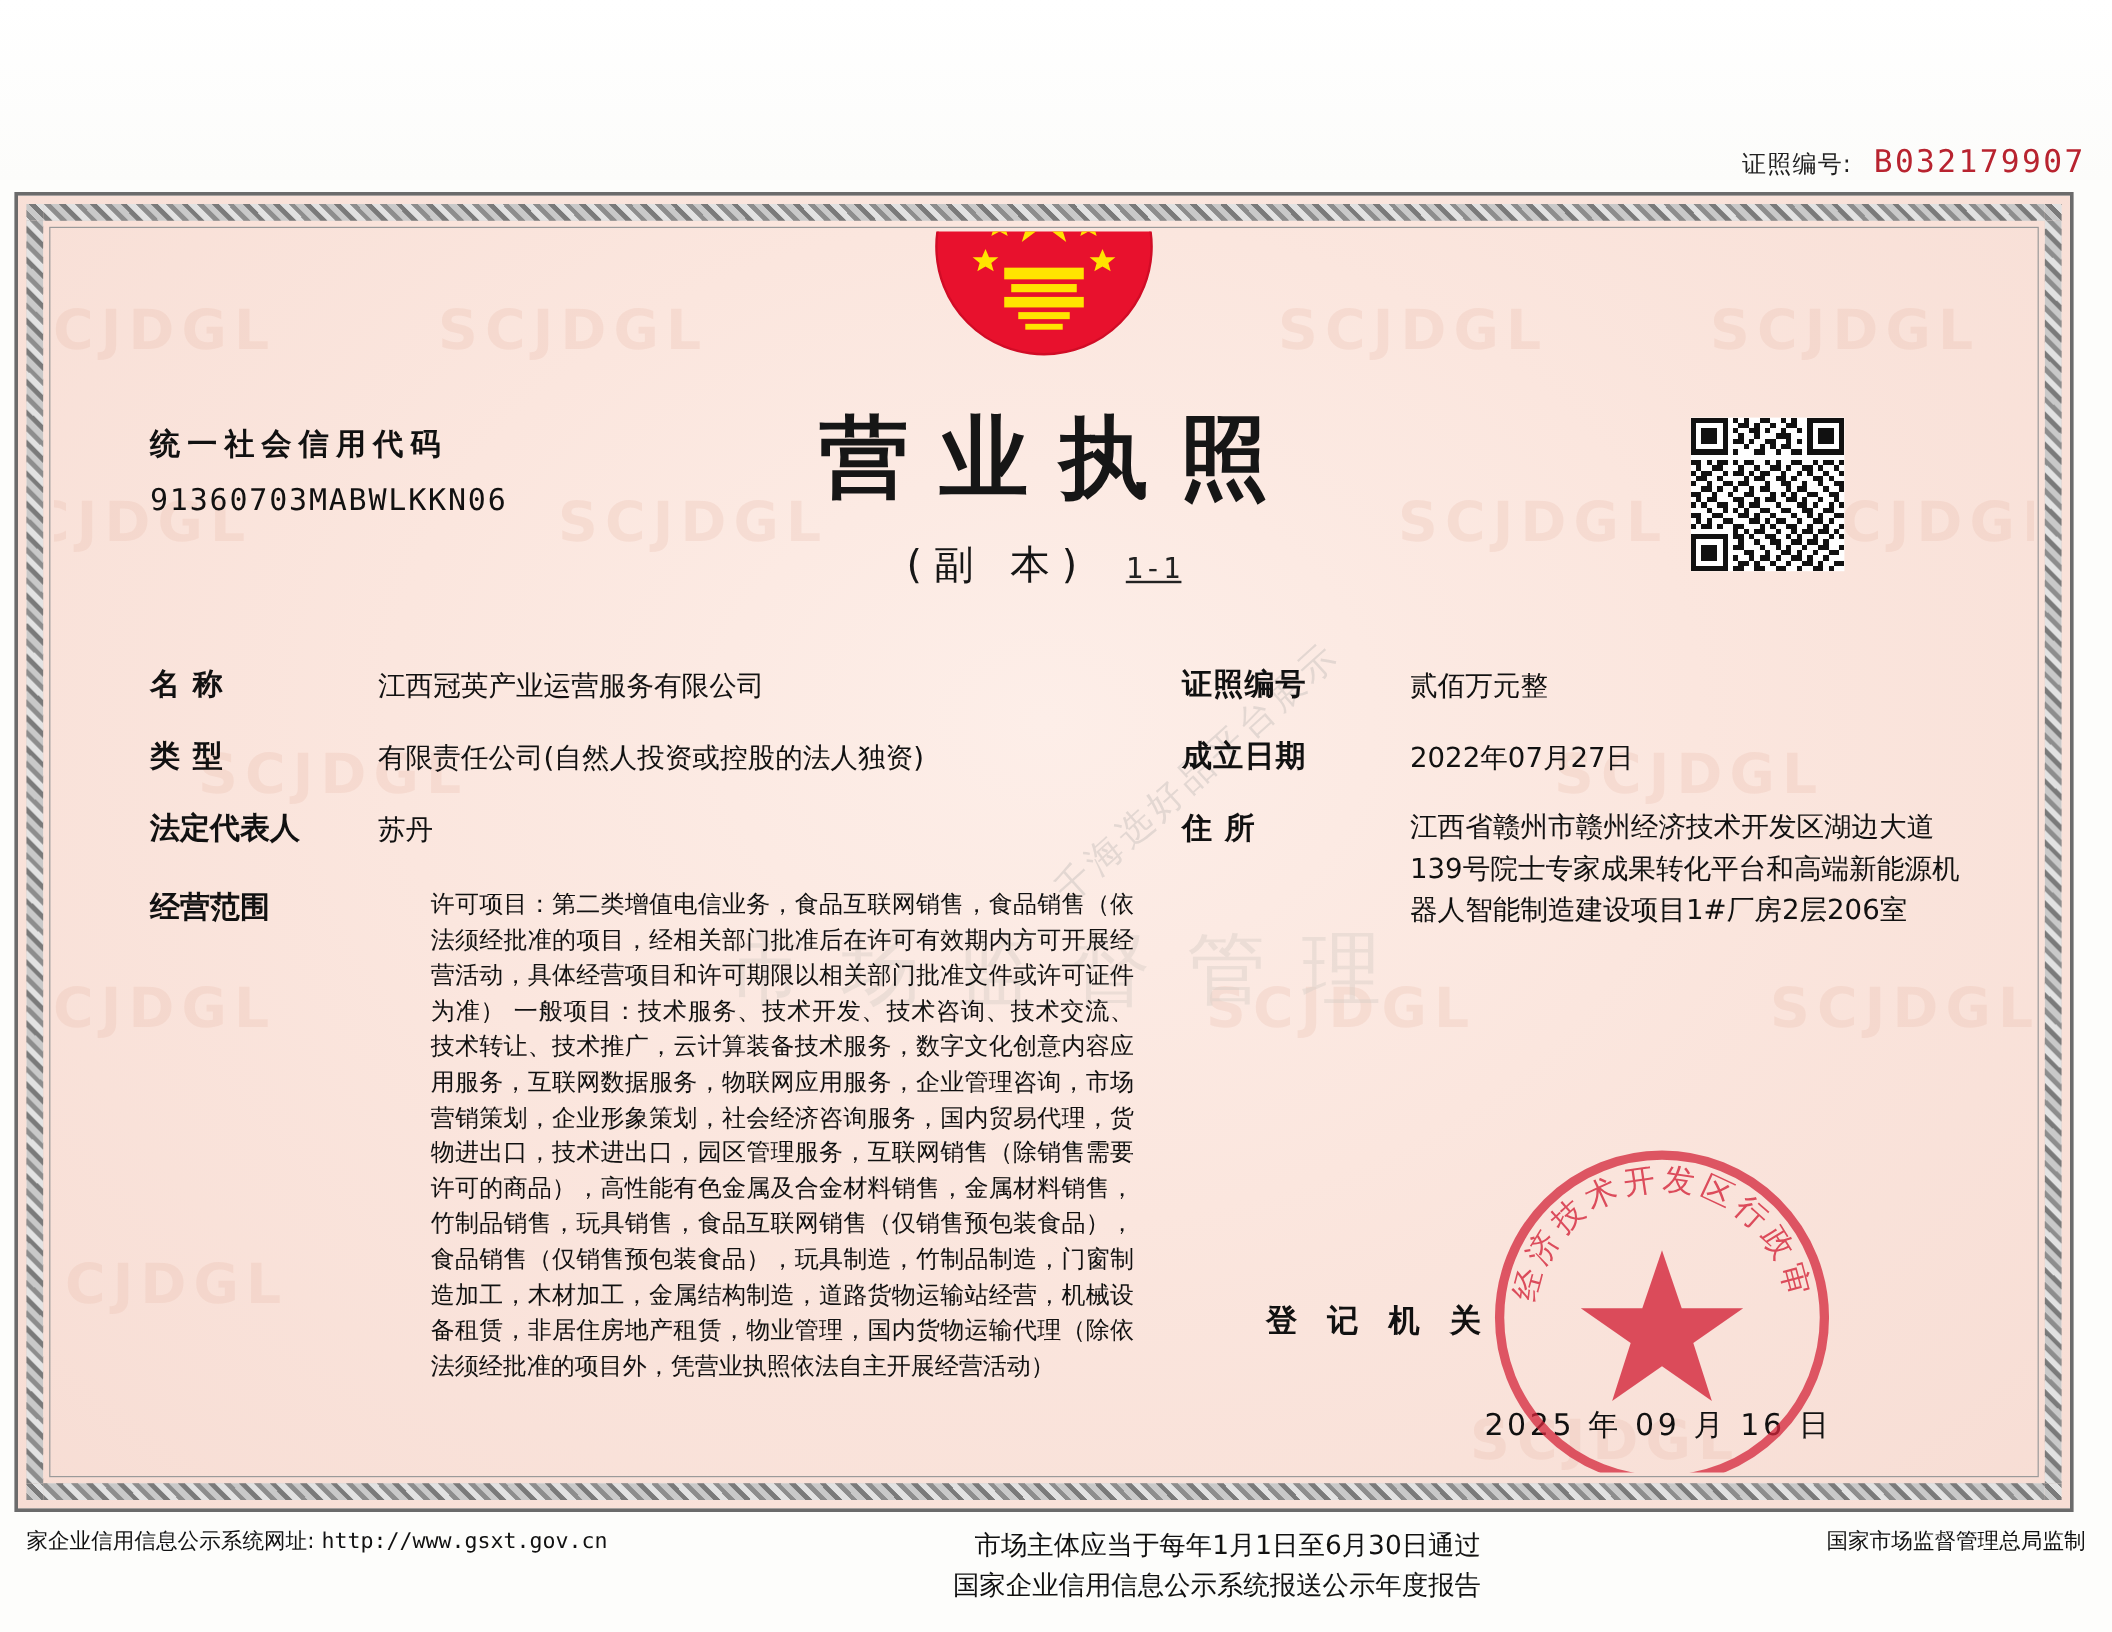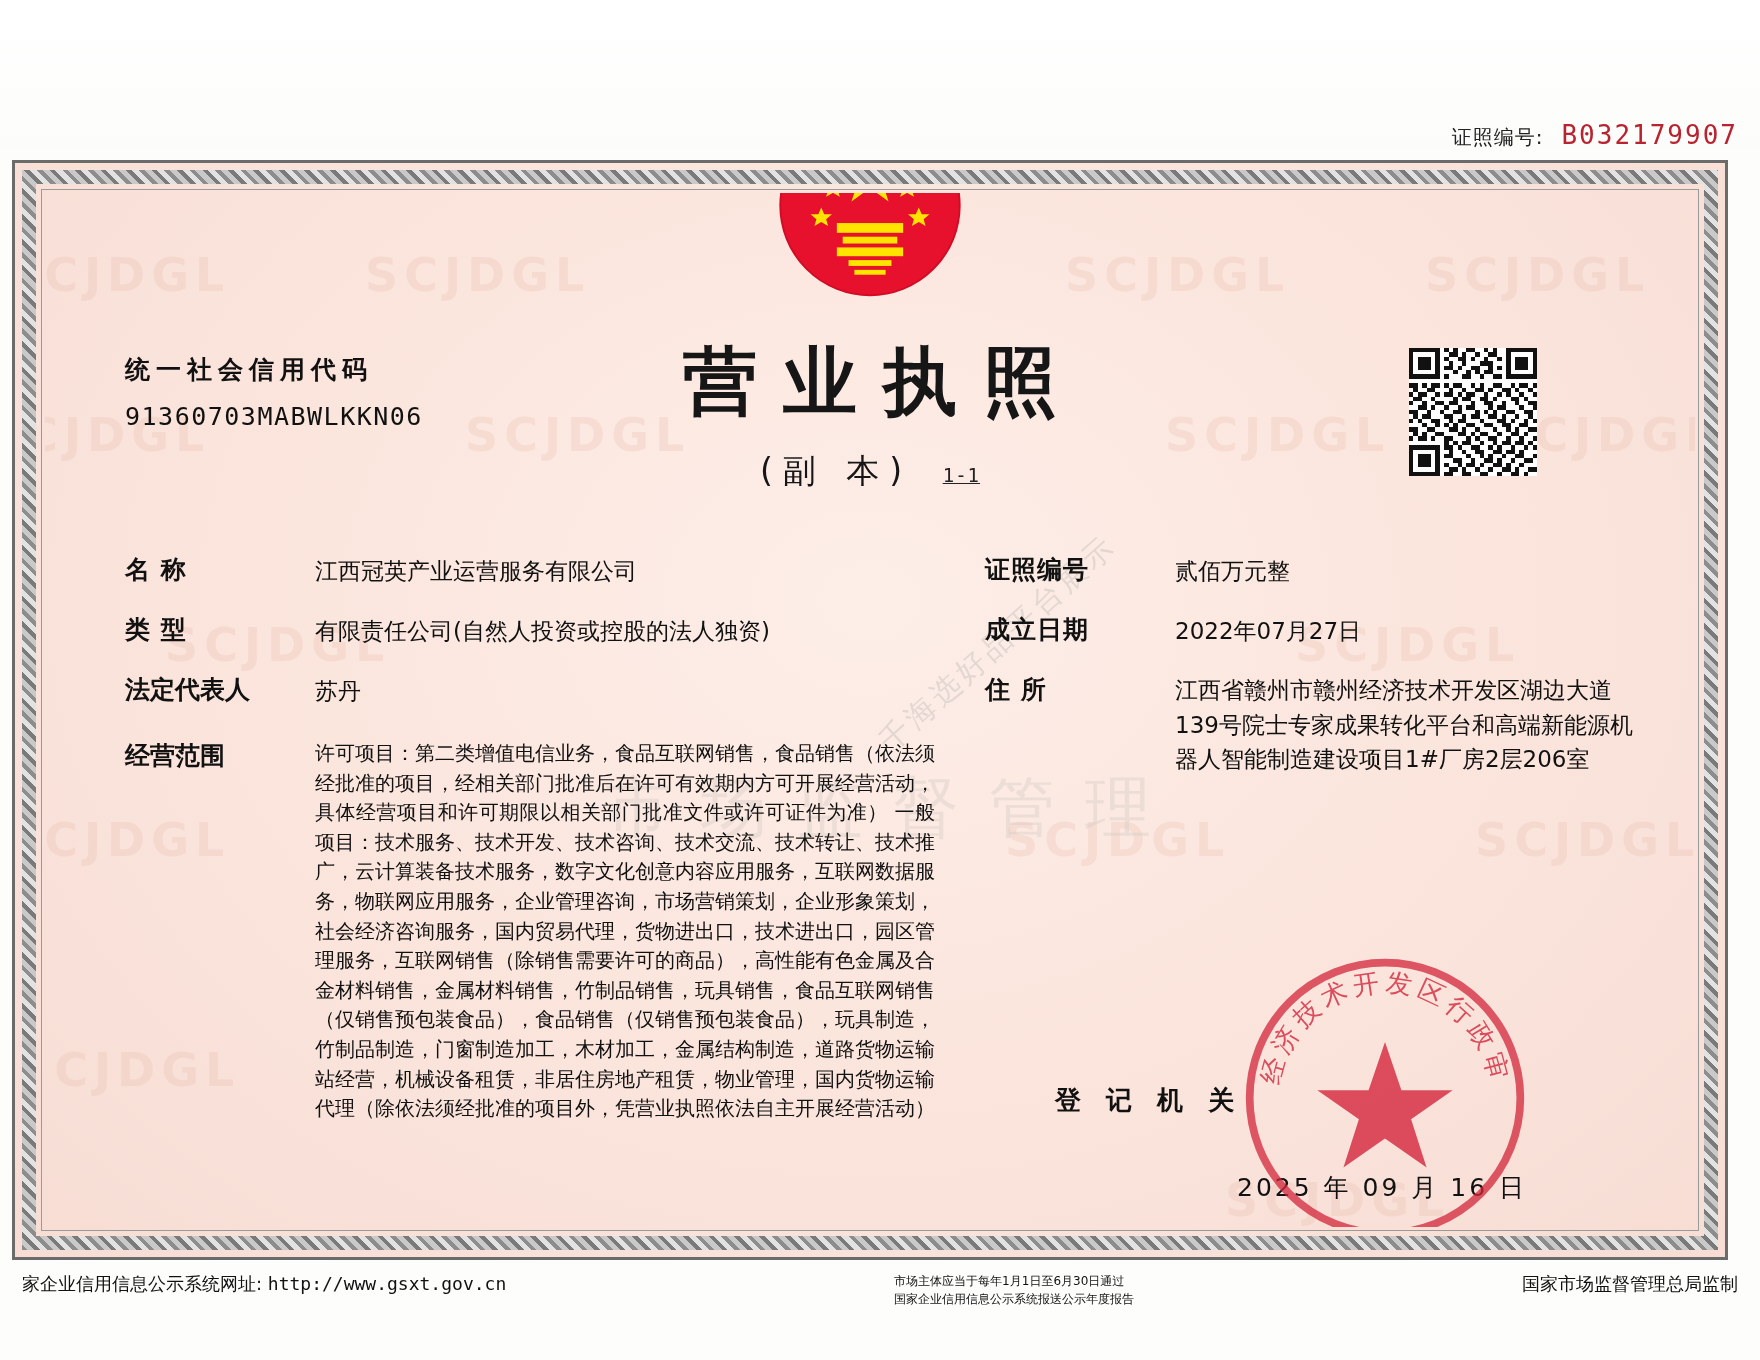--- a/index.html
+++ b/index.html
@@ -159,21 +159,21 @@
   .title .sub {
     margin-top: 16px;
     font-family: "DejaVu Sans", sans-serif;
     font-size: 33px;
     letter-spacing: 10px;
     color: #161616;
     display: inline-block;
   }
   .title .serial {
     font-family: "DejaVu Sans Mono", monospace;
-    font-size: 19px;
+    font-size: 24px;
     color: #222;
     margin-left: 26px;
     letter-spacing: 1px;
     text-decoration: underline;
   }
 
   
   .credit {
     position: absolute;
     left: 80px;
@@ -324,23 +324,23 @@
     font-family: "DejaVu Sans", sans-serif;
     font-size: 18px;
     color: #111;
   }
   .footer .left { white-space: nowrap; }
   .footer .left .url {
     font-family: "DejaVu Sans Mono", monospace;
     font-size: 18px;
   }
   .footer .mid {
-    text-align: left;
+    text-align: right;
     line-height: 1.5;
-    font-size: 12px;
+    font-size: 22px;
   }
   .footer .right { white-space: nowrap; }
 
   
   .edge-top {
     position: absolute; left: 0; right: 0; top: 0; height: 150px;
     background: linear-gradient(#ffffff, #fcfcfa);
   }
 </style>
 </head>
@@ -649,21 +649,21 @@
           <div class="val">江西冠英产业运营服务有限公司</div>
         </div>
         <div class="row">
           <div class="lbl">类 型</div>
           <div class="val">有限责任公司(自然人投资或控股的法人独资)</div>
         </div>
         <div class="row">
           <div class="lbl sp3">法定代表人</div>
           <div class="val">苏丹</div>
         </div>
-        <div class="row" style="margin-top:32px;">
+        <div class="row" style="margin-top:32px;gap:44px;">
           <div class="lbl sp3">经营范围</div>
           <div class="scope-text">许可项目：第二类增值电信业务，食品互联网销售，食品销售（依法须经批准的项目，经相关部门批准后在许可有效期内方可开展经营活动，具体经营项目和许可期限以相关部门批准文件或许可证件为准） 一般项目：技术服务、技术开发、技术咨询、技术交流、技术转让、技术推广，云计算装备技术服务，数字文化创意内容应用服务，互联网数据服务，物联网应用服务，企业管理咨询，市场营销策划，企业形象策划，社会经济咨询服务，国内贸易代理，货物进出口，技术进出口，园区管理服务，互联网销售（除销售需要许可的商品），高性能有色金属及合金材料销售，金属材料销售，竹制品销售，玩具销售，食品互联网销售（仅销售预包装食品），食品销售（仅销售预包装食品），玩具制造，竹制品制造，门窗制造加工，木材加工，金属结构制造，道路货物运输站经营，机械设备租赁，非居住房地产租赁，物业管理，国内货物运输代理（除依法须经批准的项目外，凭营业执照依法自主开展经营活动）</div>
         </div>
       </div>
 
       <div class="col-right">
         <div class="row">
           <div class="lbl">证照编号</div>
           <div class="val">贰佰万元整</div>
         </div>

